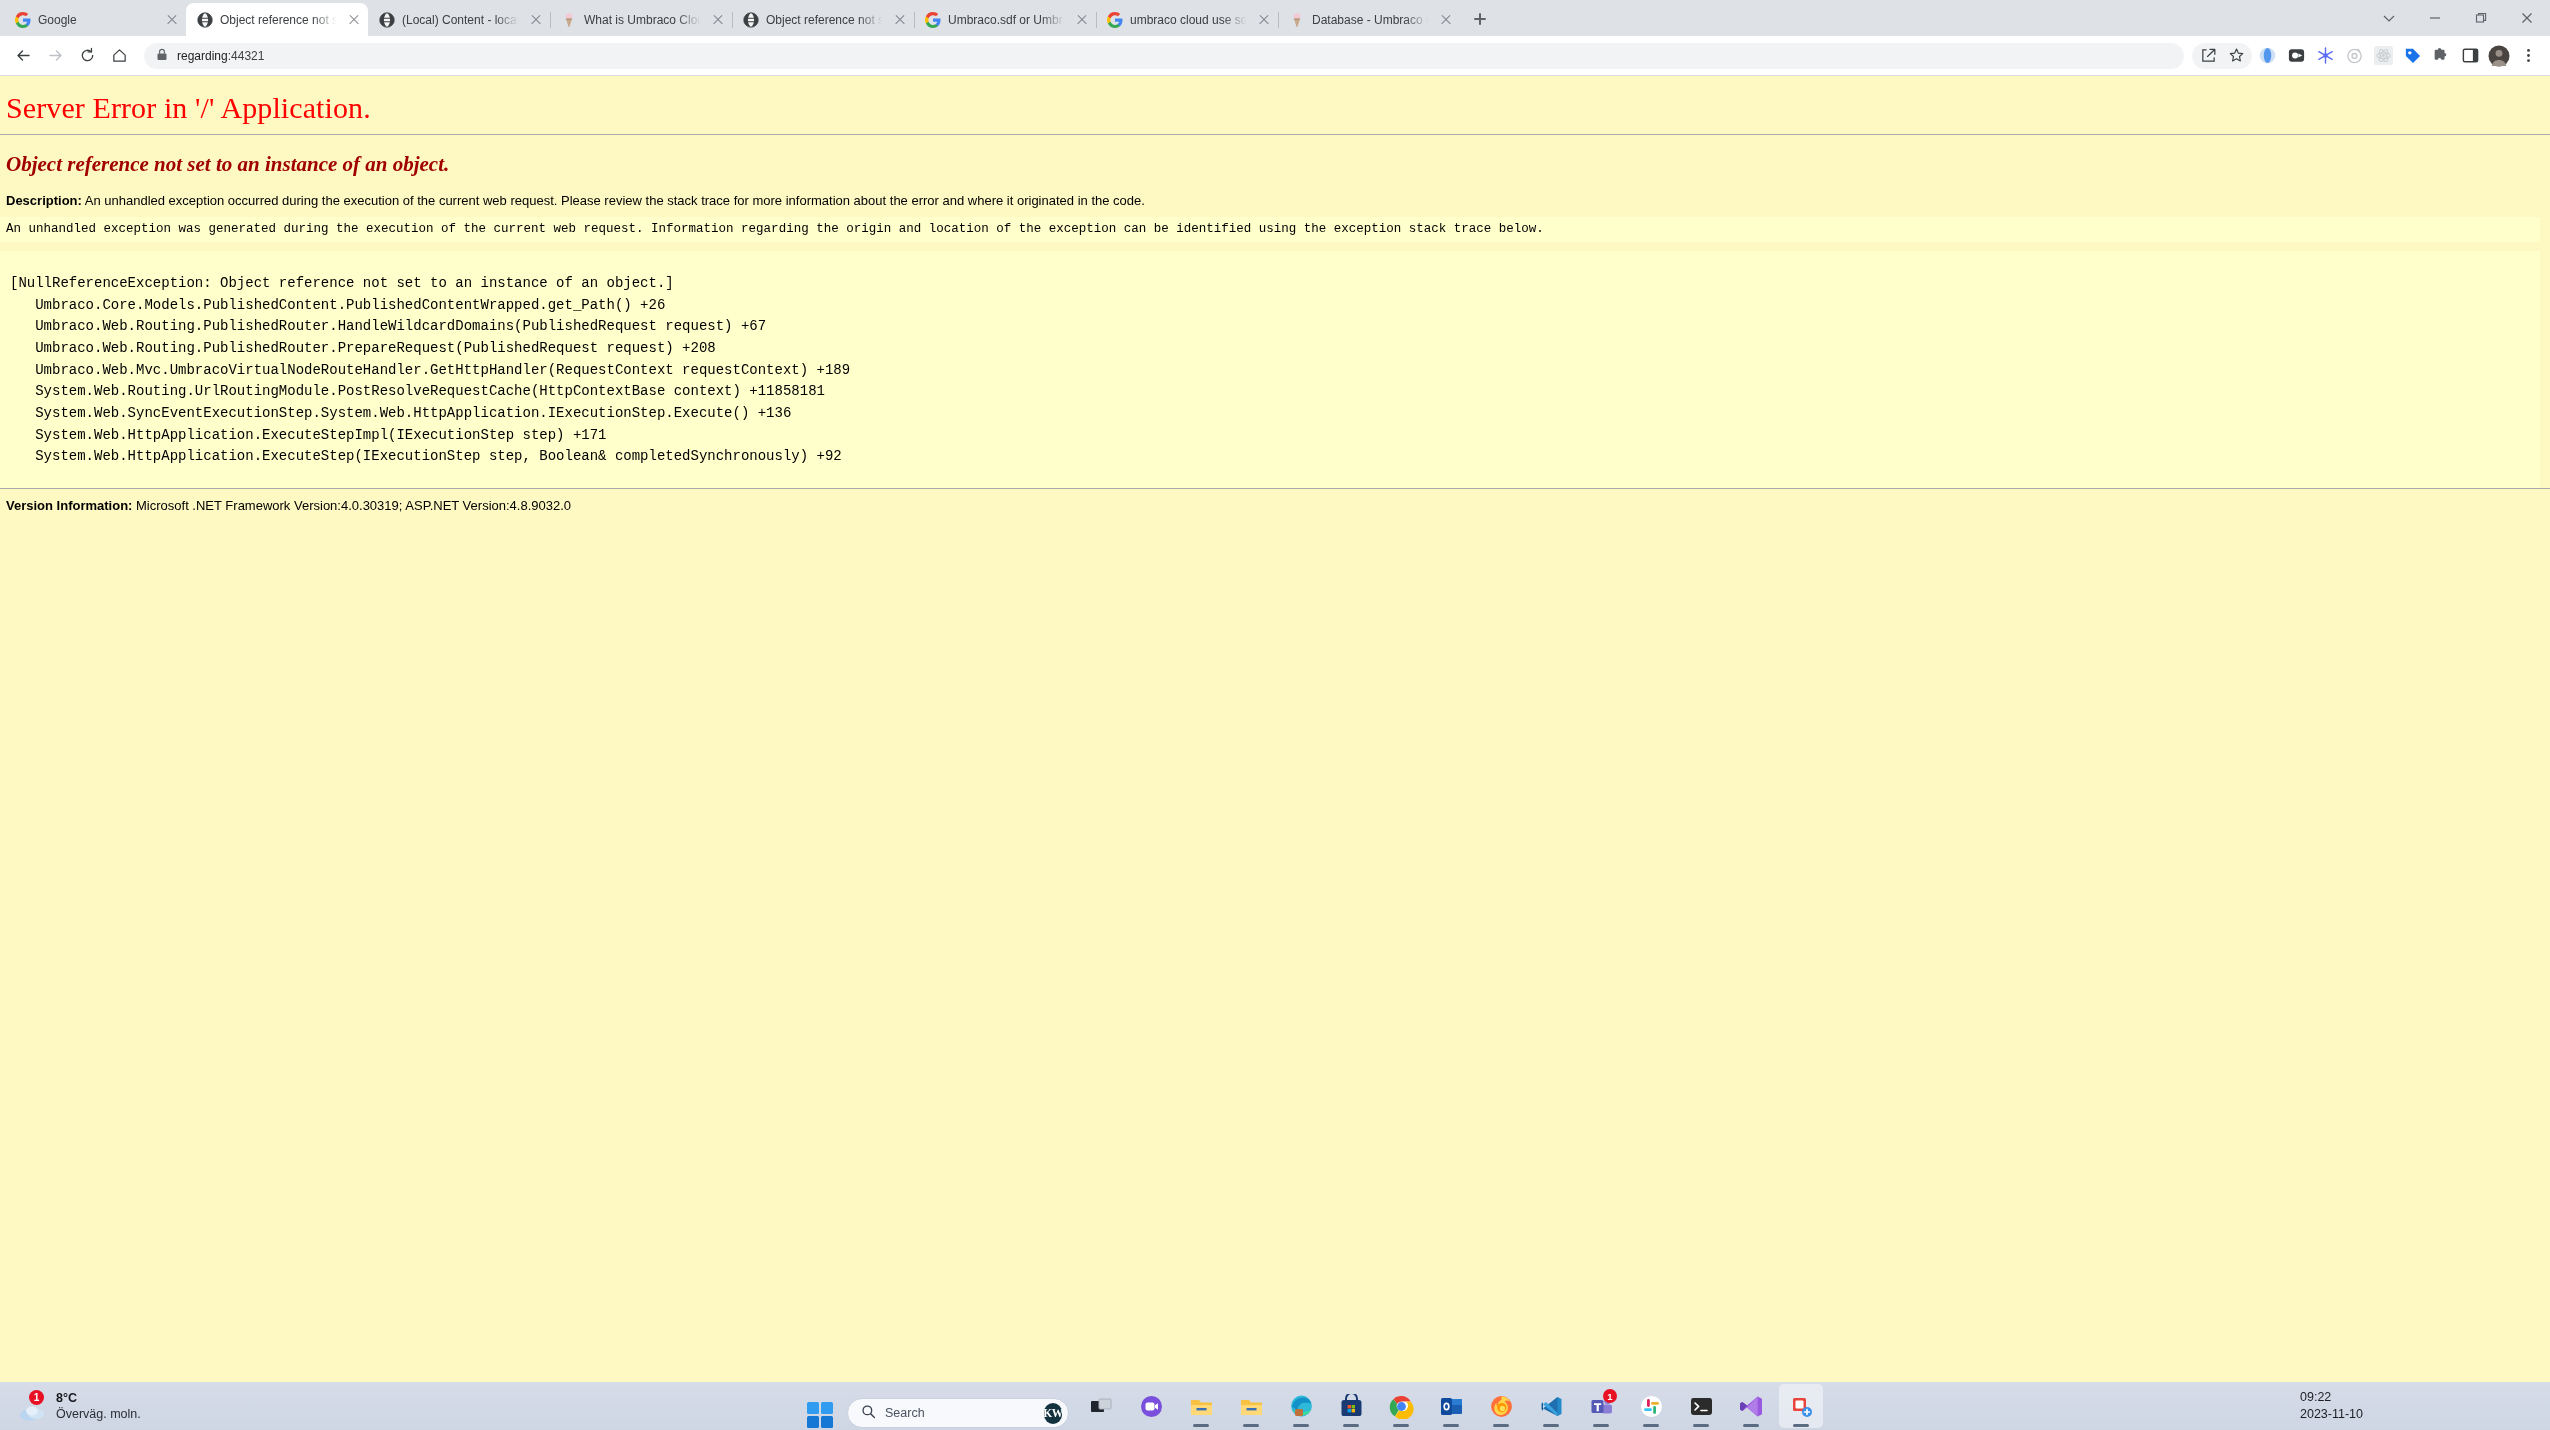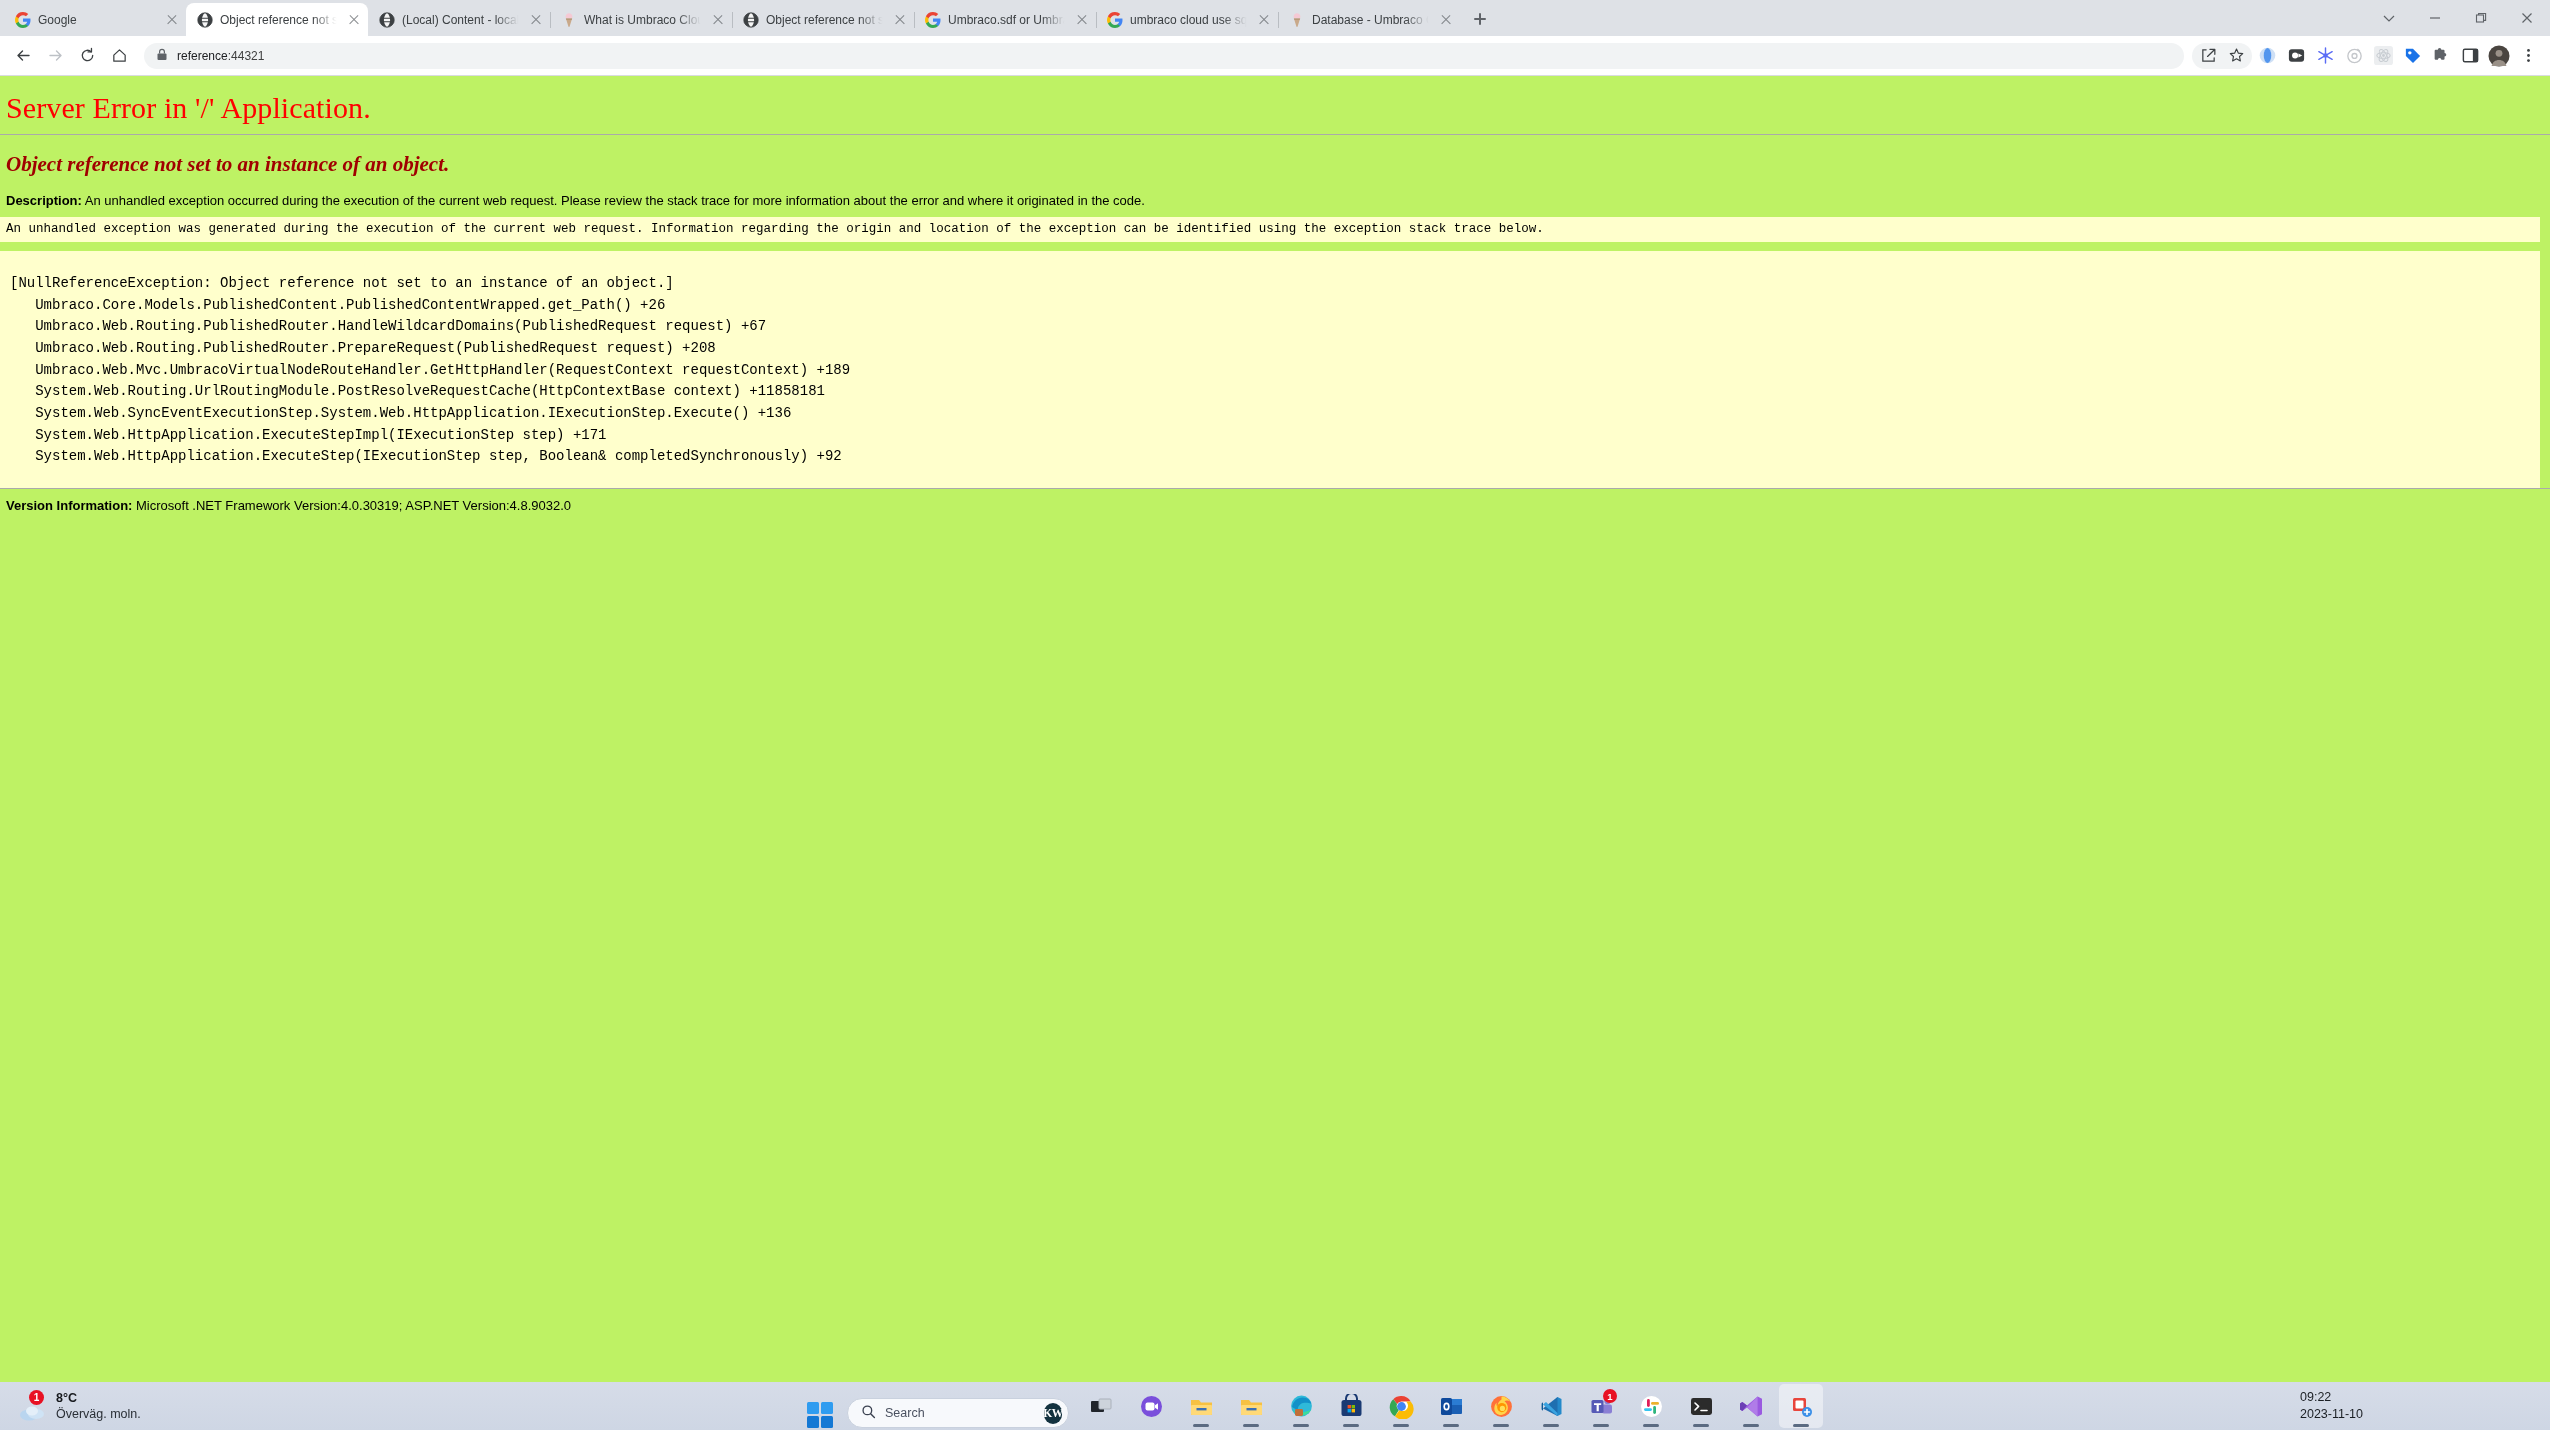--- a/index.html
+++ b/index.html
@@ -73,21 +73,21 @@
     gap: 9px; min-width: 0;
   }
   .omnibox .urltext { font-size: 12px; color: #202124; white-space: nowrap; }
   .omnibox .urltext .dim { color: #404040; }
   .tb-icons { display: flex; align-items: center; gap: 1px; flex: 0 0 auto; }
   .tb-ico { width: 28px; height: 28px; display: flex; align-items: center; justify-content: center; }
   .shareset { background: #f1f3f4; border-radius: 13px; display: flex; align-items: center; height: 26px; padding: 0 2px; }
 
   
   .page {
-    background: #bef264; padding: 0;
+    background: #fef9c3; padding: 0;
     font-family: "Liberation Serif", serif;
     color: #000;
     height: calc(1406px - 76px);
     overflow: hidden;
   }
   .page-inner { padding: 0 0 0 0; }
   h1.err {
     color: #ff0000; font-size: 30px; font-weight: normal;
     font-family: "Liberation Serif", serif;
     padding: 15px 0 9px 6px; letter-spacing: .1px;
@@ -322,21 +322,21 @@
         </svg>
     </div>
 
     <div class="omnibox">
       <span>
         <svg width="12" height="13" viewBox="0 0 12 13">
             <rect x="1.5" y="5.5" width="9" height="6.5" rx="1" fill="#5f6368"></rect>
             <path d="M3.6 5.5V3.8a2.4 2.4 0 0 1 4.8 0v1.7" stroke="#5f6368" stroke-width="1.2" fill="none"></path>
           </svg>
       </span>
-      <span class="urltext"><span>reference</span><span class="dim">:44321</span></span>
+      <span class="urltext"><span>regarding</span><span class="dim">:44321</span></span>
     </div>
 
     <div class="tb-icons">
       <div class="shareset">
         <div class="tb-ico">
           <svg width="17" height="17" viewBox="0 0 18 18">
               <path d="M6.5 3H3v12h12v-3.5" stroke="#3c4043" stroke-width="1.3" fill="none" stroke-linecap="round"></path>
               <path d="M8 10L15.5 2.6M10.5 2.5h5.2v5.2" stroke="#3c4043" stroke-width="1.3" fill="none" stroke-linecap="round" stroke-linejoin="round"></path>
             </svg>
         </div>

